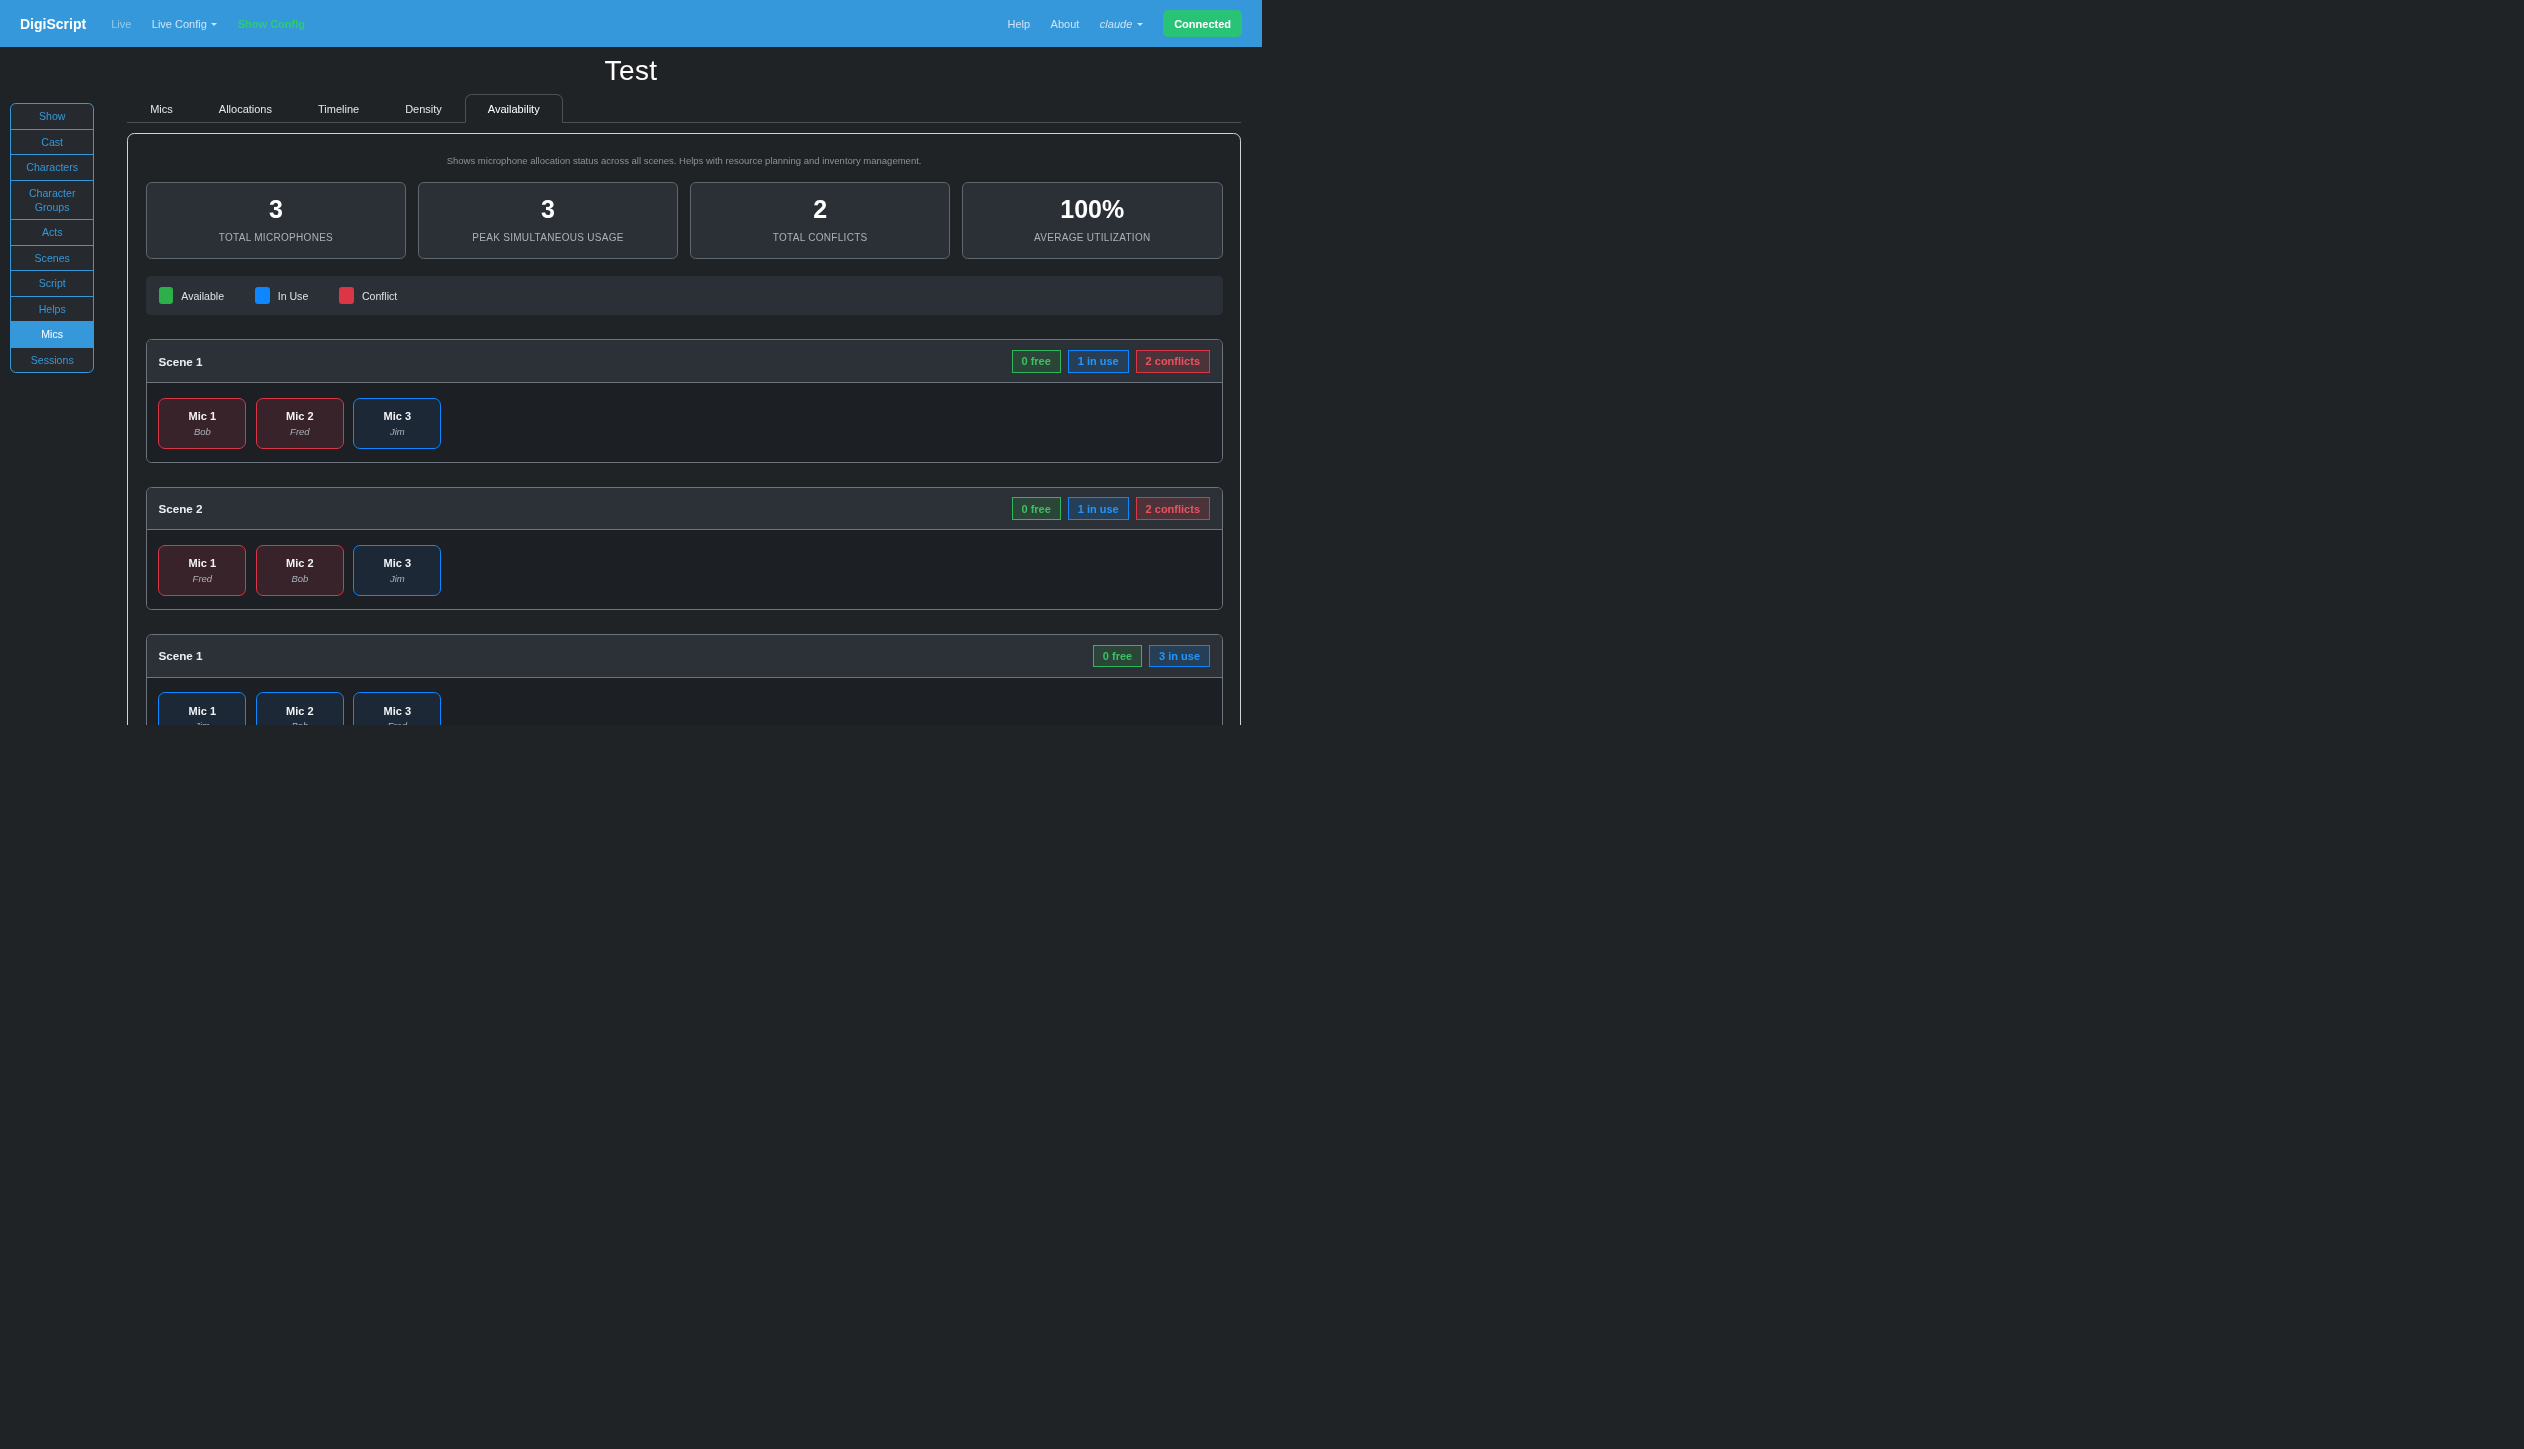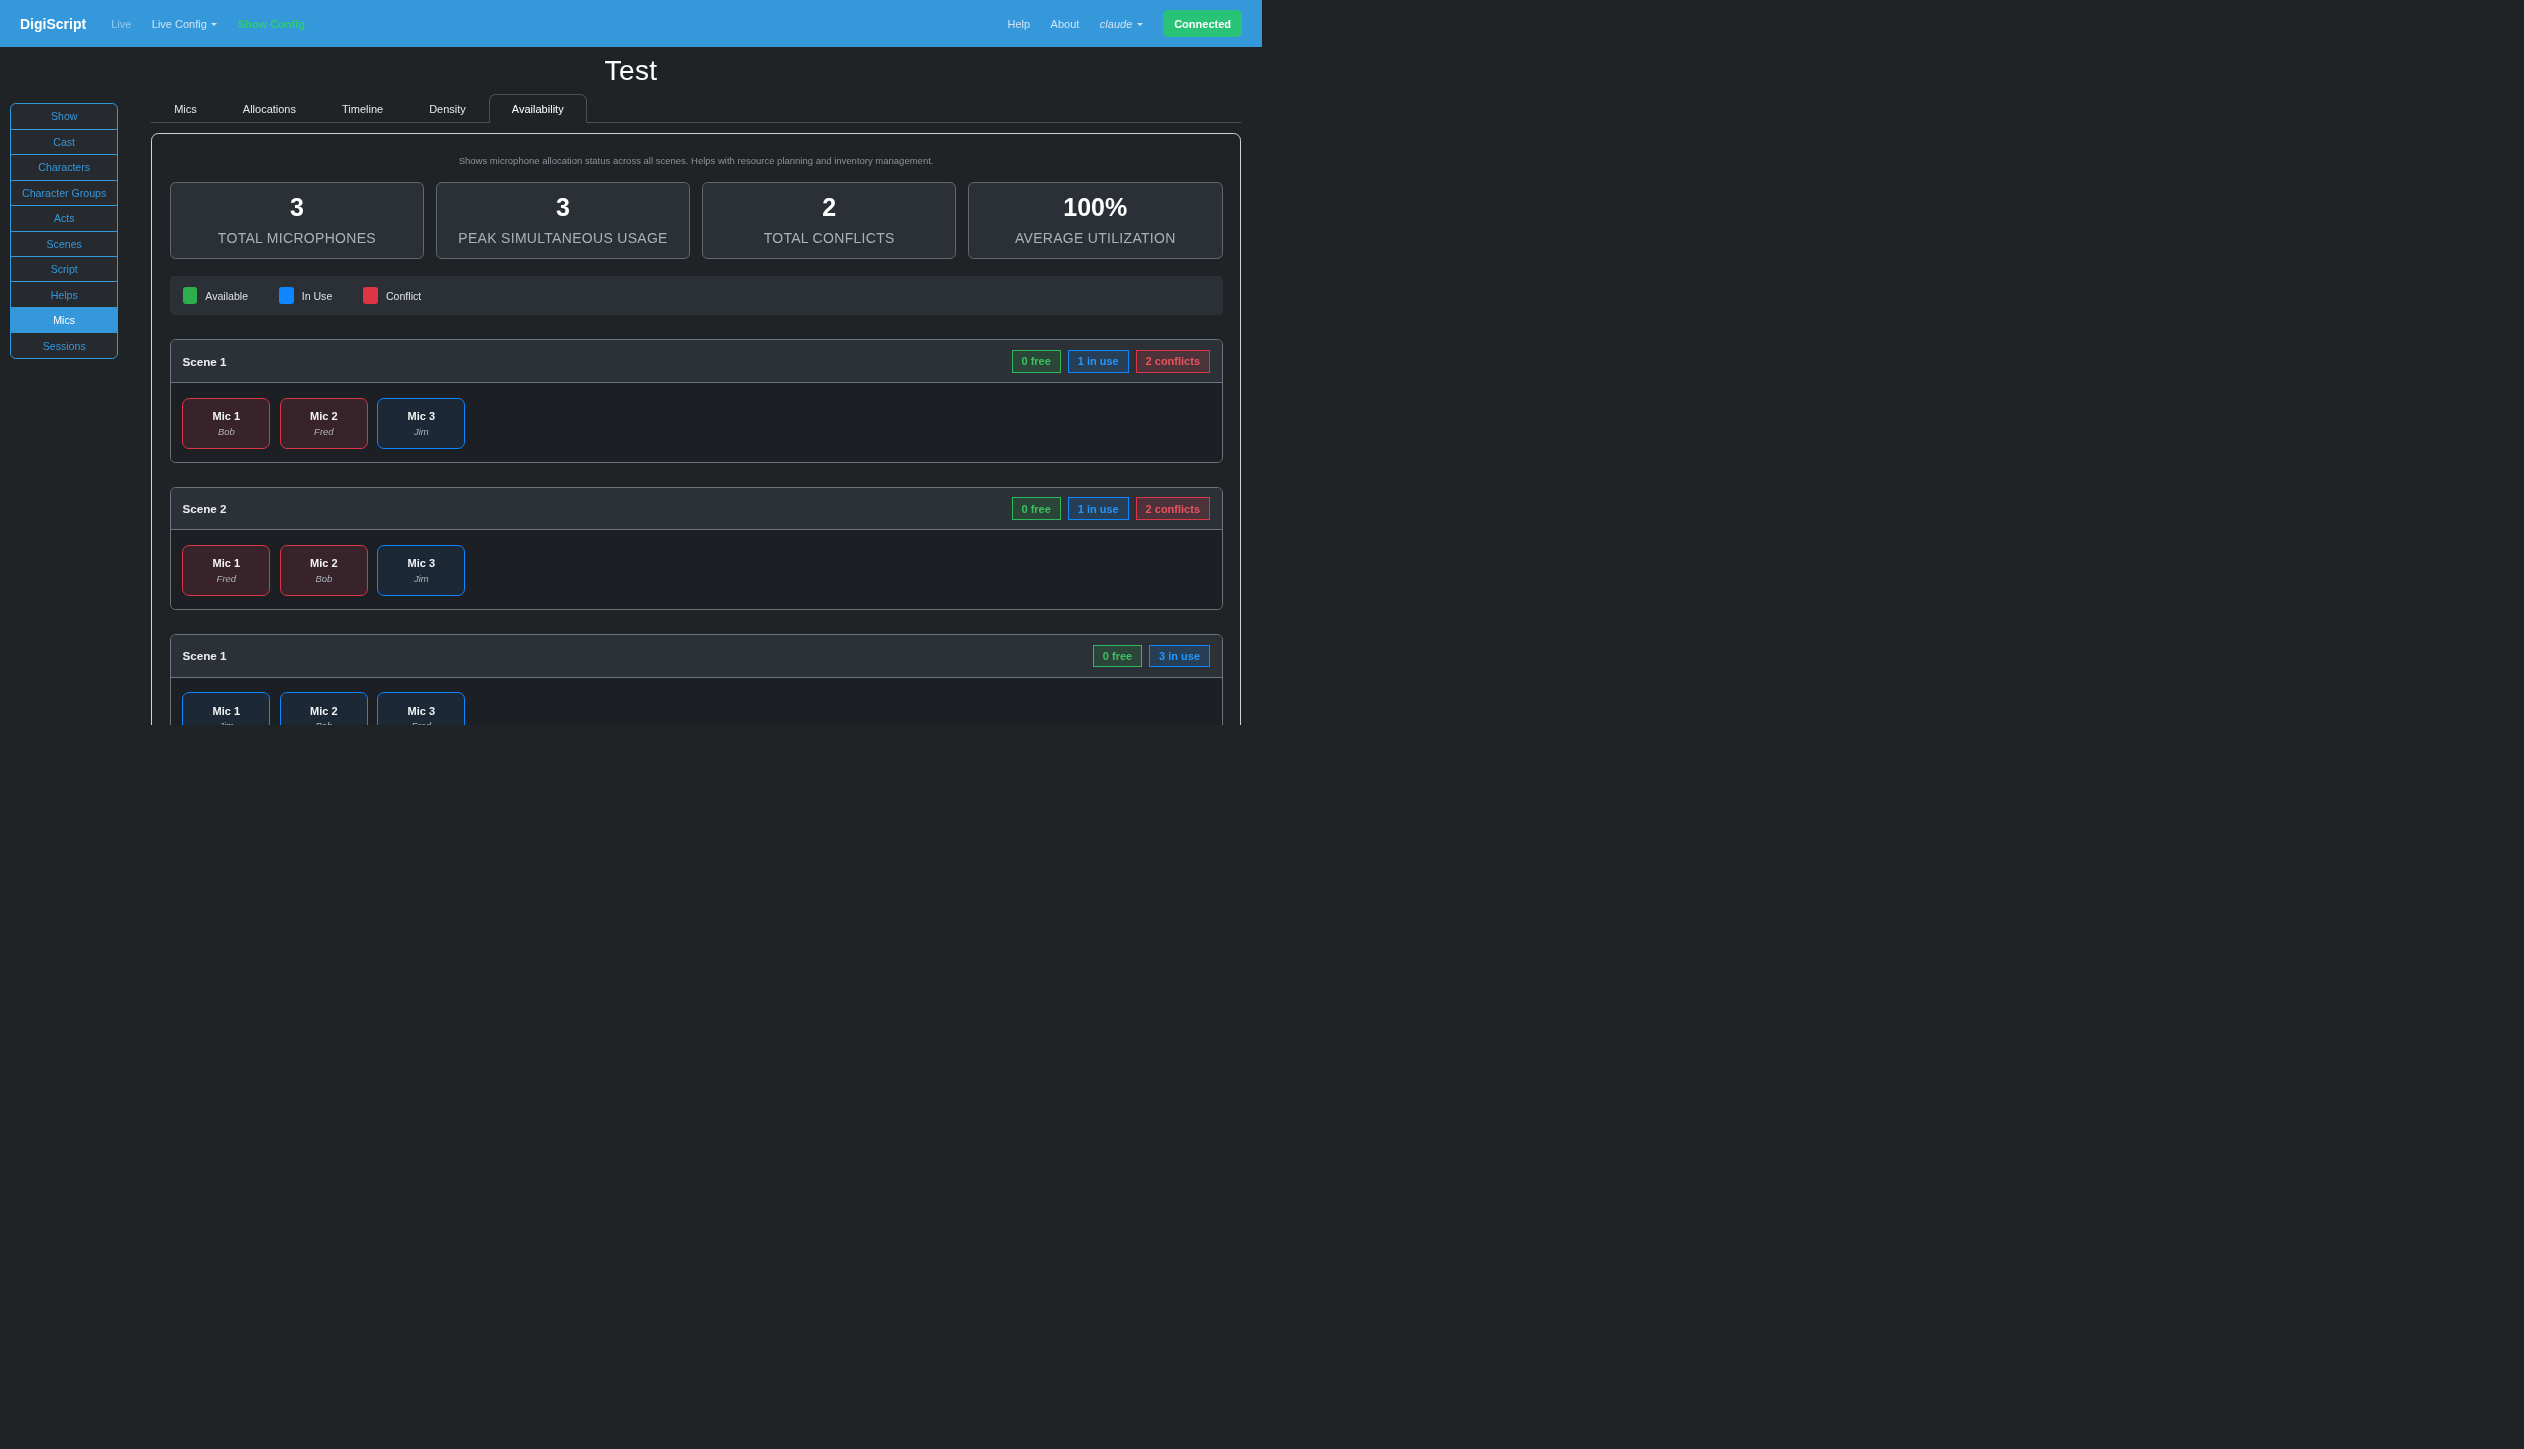--- a/index.html
+++ b/index.html
@@ -30,21 +30,21 @@
     font-size: 11px; font-weight: bold; padding: 7.3px 11px; cursor: pointer;
     font-family: "Liberation Sans", sans-serif;
   }
 
   
   .page-title { text-align: center; font-size: 28px; font-weight: 500; color: #ffffff; margin: 8px 0 7.3px; letter-spacing: 0.4px; }
 
   
   .content { display: flex; align-items: flex-start; }
   .sidebar {
-    width: 108px; margin-left: 10.2px; margin-top: 8.8px; flex: none;
+    width: 84px; margin-left: 10.2px; margin-top: 8.8px; flex: none;
     border: 0.7px solid #3498db; border-radius: 5.8px; overflow: hidden;
     background: #26292d;
   }
   .side-item {
     color: #3498db; font-size: 10.6px; text-align: center;
     padding: 5.1px 3.7px; border-bottom: 0.7px solid #3498db; cursor: pointer;
     line-height: 1.35;
   }
   .side-item:last-child { border-bottom: none; }
   .side-item.active { background: #3498db; color: #ffffff; }
@@ -69,21 +69,21 @@
   }
   .panel-title { text-align: center; font-size: 14.6px; font-weight: 500; color: #eceff2; }
   .panel-subtitle { text-align: center; font-size: 9.5px; color: #8b9299; margin-top: 5.1px; }
 
   .stats-row { display: flex; gap: 11.7px; margin-top: 15.3px; }
   .stat-card {
     flex: 1; height: 77px; background: #2b3036; border: 0.7px solid #60686f;
     border-radius: 5.8px; display: flex; flex-direction: column; align-items: center; justify-content: center;
   }
   .stat-value { font-size: 25px; font-weight: bold; color: #ffffff; line-height: 1; }
-  .stat-label { font-size: 14px; color: #aab2b9; margin-top: 10.2px; letter-spacing: 0.3px; }
+  .stat-label { font-size: 10px; color: #aab2b9; margin-top: 10.2px; letter-spacing: 0.3px; }
 
   .legend { background: #2b3036; border-radius: 4.4px; margin-top: 17.5px; padding: 11px 13px; display: flex; align-items: center; gap: 31px; }
   .legend-item { display: flex; align-items: center; gap: 8px; }
   .swatch { width: 14.6px; height: 17px; border-radius: 2.9px; }
   .sw-available { background: #2db04c; }
   .sw-inuse { background: #0d86ff; }
   .sw-conflict { background: #dc3545; }
   .legend-label { font-size: 10.6px; color: #dde1e5; }
 
   .scene-section { border: 0.7px solid #6c757d; border-radius: 5.8px; margin-top: 24px; overflow: hidden; }

